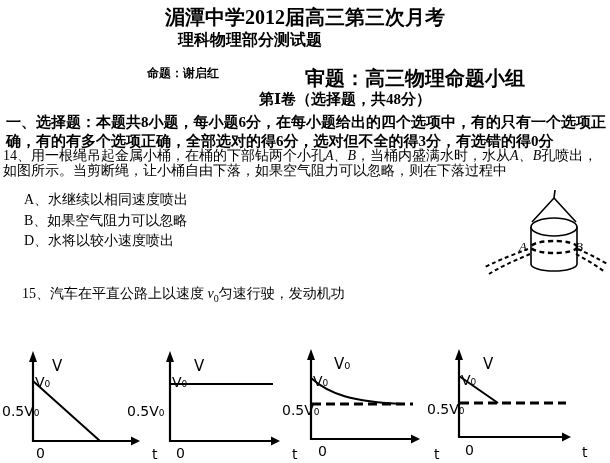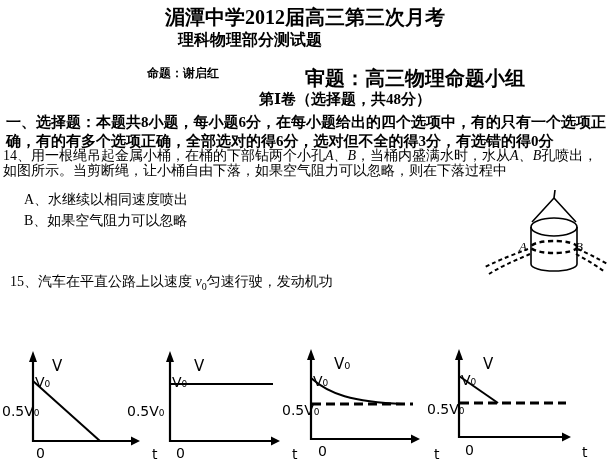--- a/index.html
+++ b/index.html
@@ -15,21 +15,21 @@
   .byline-left{position:absolute;top:65px;left:147px;font-size:12px;font-weight:bold;}
   .byline-right{position:absolute;top:65px;left:305px;font-size:20px;font-weight:bold;}
   .section-title{position:absolute;top:90px;left:0;width:610px;text-align:center;
     font-size:15px;font-weight:bold;margin-left:40px;}
   .instructions{position:absolute;top:109px;left:2px;width:606px;margin:4px;
     font-size:15px;font-weight:bold;line-height:19px;}
   .q14-stem{position:absolute;top:148px;left:3px;width:596px;margin:0;
     font-size:14px;line-height:15px;}
   .q14-options{position:absolute;top:190px;left:24px;width:320px;}
   .opt{font-size:14px;line-height:20.6px;}
-  .q15-stem{position:absolute;top:272px;left:10px;width:430px;margin:0;
+  .q15-stem{position:absolute;top:272px;left:10px;width:430px;margin:12px;
     font-size:14px;line-height:19px;}
   .it{font-style:italic;font-family:"Liberation Serif",serif;}
   .vsub{font-size:10px;}
   .bucket-svg{position:absolute;top:185px;left:475px;}
   .graphs-svg{position:absolute;top:345px;left:0;}
   svg text{font-family:"DejaVu Sans","Liberation Sans",sans-serif;fill:#000;}
   .axis{stroke:#000;stroke-width:2.2;fill:none;}
   .curve{stroke:#000;stroke-width:2;fill:none;}
   .dash{stroke:#000;stroke-width:3;fill:none;stroke-dasharray:9 5;}
   .arrow{fill:#000;stroke:none;}
@@ -53,20 +53,21 @@
 
   <div class="section-title">第Ⅰ卷（选择题，共48分）</div>
 
   <p class="instructions">一、选择题：本题共8小题，每小题6分，在每小题给出的四个选项中，有的只有一个选项正确，有的有多个选项正确，全部选对的得6分，选对但不全的得3分，有选错的得0分</p>
 
   <p class="q14-stem"><span>14、用一根绳吊起金属小桶，在桶的下部钻两个小孔</span><span class="it">A、B</span><span>，当桶内盛满水时，水从</span><span class="it">A、B</span><span>孔喷出，如图所示。当剪断绳，让小桶自由下落，如果空气阻力可以忽略，则在下落过程中</span></p>
 
   <div class="q14-options">
     <div class="opt">A、水继续以相同速度喷出</div>
     <div class="opt">B、如果空气阻力可以忽略</div>
+    <div class="opt">D、水将以较小速度喷出</div>
   </div>
 
   <p class="q15-stem"><span>15、汽车在平直公路上以速度 </span><span class="it">v</span><sub class="vsub">0</sub><span>匀速行驶，发动机功</span></p>
 
   <svg class="bucket-svg" width="140" height="115" viewBox="0 0 140 115">
     <path class="fig-stroke" d="M80,5 L79,13"></path>
     <path class="fig-stroke" d="M79,13 L57,37 M79,13 L101,37"></path>
     <ellipse class="fig-stroke" cx="79" cy="42" rx="23" ry="9" fill="#fff"></ellipse>
     <path class="fig-stroke" d="M56,42 L56,79 M102,42 L102,79"></path>
     <path class="fig-stroke" d="M56,79 A23,7 0 0 0 102,79"></path>

